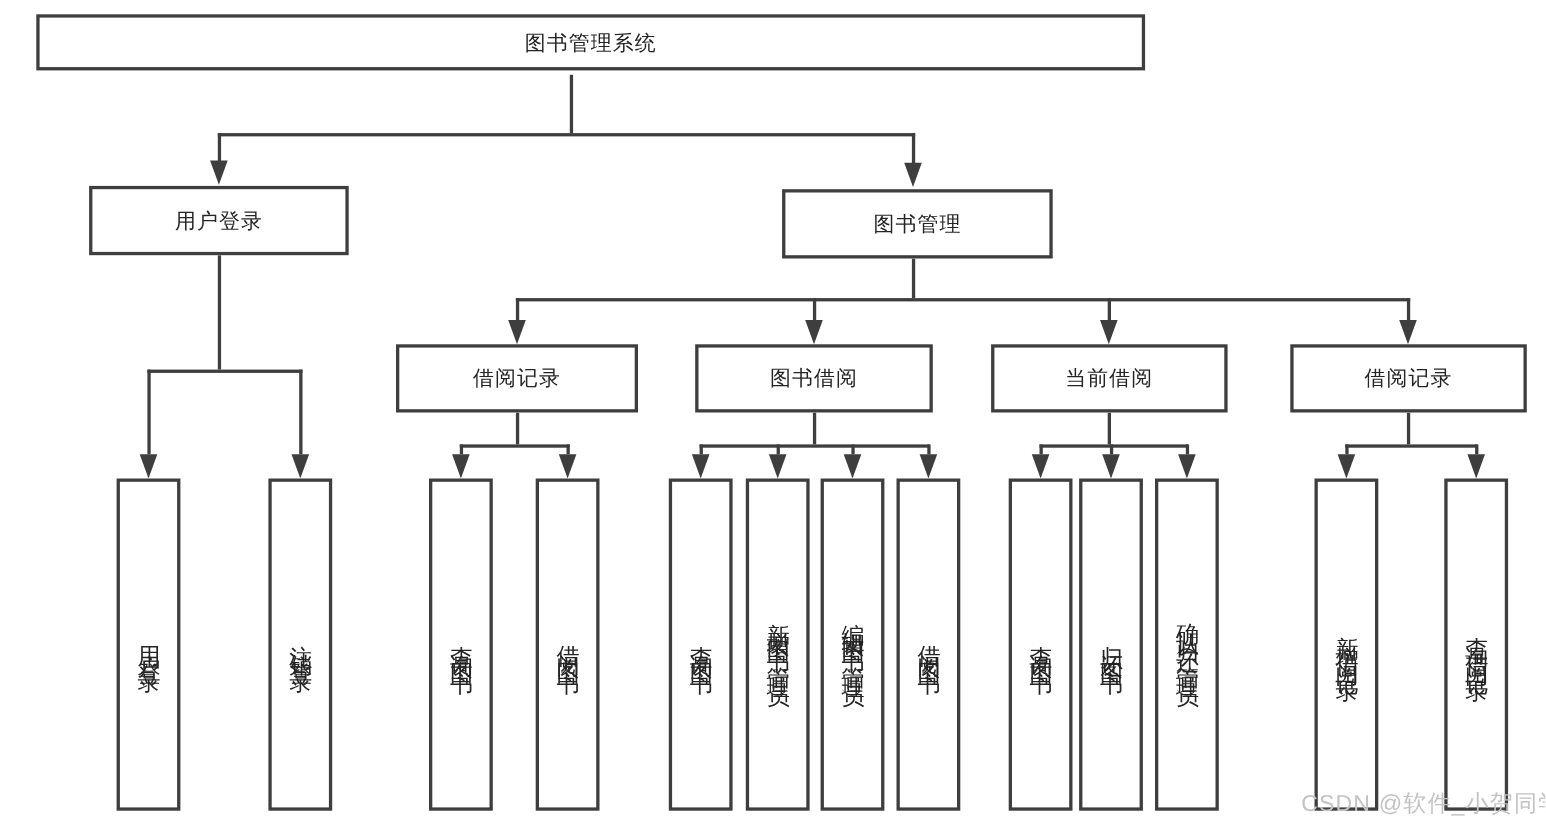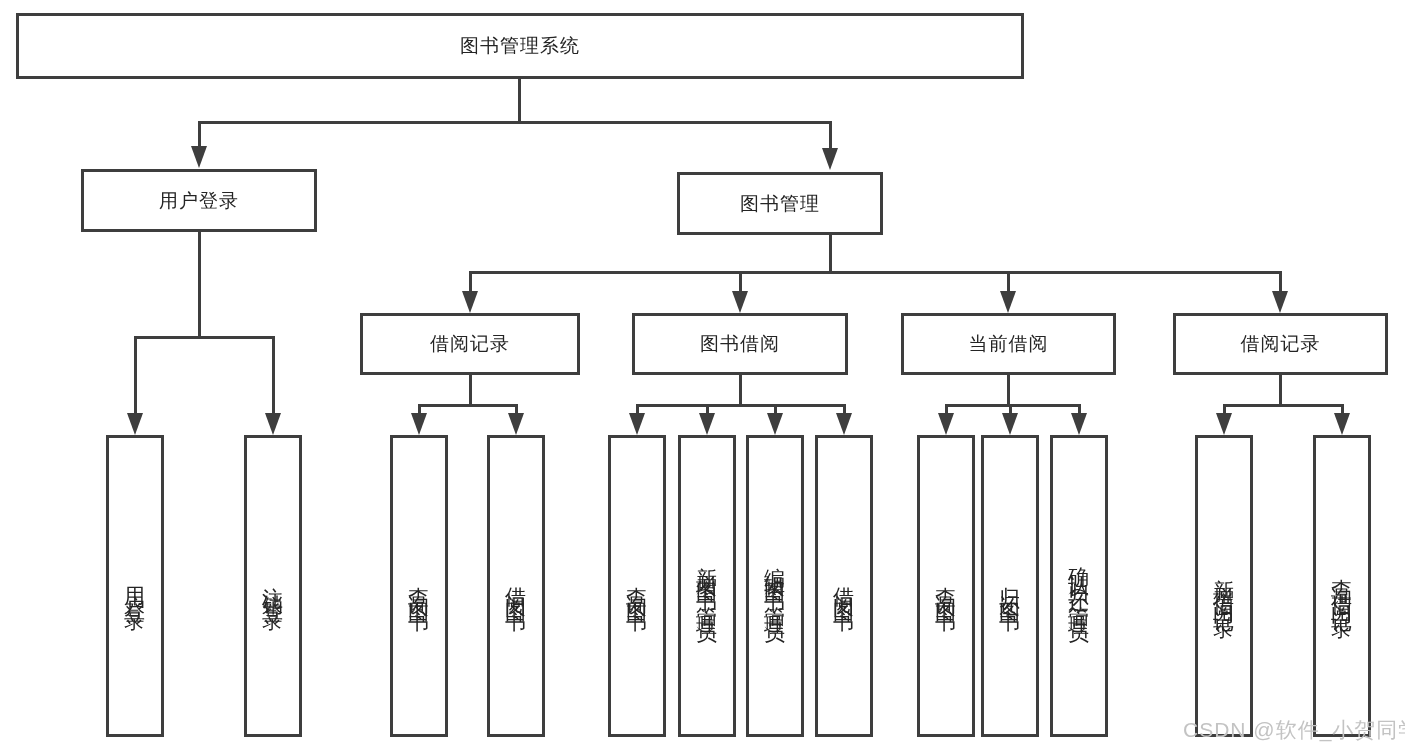--- a/index.html
+++ b/index.html
@@ -61,35 +61,35 @@
     letter-spacing:1px;
     white-space:nowrap;
     z-index:9;
   }
 </style>
 </head>
 <body>
 
 <div class="stage">
 
-  <div class="bx" style="left:16px;top:13px;width:1008px;height:66px">
+  <div class="bx" style="left:33px;top:13px;width:1008px;height:51px">
     <span class="lbl">图书管理系统</span>
   </div>
 
   <div class="vl" style="left:518px;top:68px;height:53px"></div>
   <div class="hl" style="left:198px;top:121px;width:634px"></div>
   <div class="vl" style="left:198px;top:121px;height:27px"></div>
   <div class="ar" style="left:191px;top:146px"></div>
   <div class="vl" style="left:829px;top:121px;height:29px"></div>
   <div class="ar" style="left:822px;top:148px"></div>
 
   <div class="bx" style="left:81px;top:169px;width:236px;height:63px">
     <span class="lbl">用户登录</span>
   </div>
-  <div class="bx" style="left:677px;top:172px;width:206px;height:63px">
+  <div class="bx" style="left:711px;top:172px;width:246px;height:63px">
     <span class="lbl">图书管理</span>
   </div>
 
   <div class="vl" style="left:198px;top:232px;height:104px"></div>
   <div class="hl" style="left:134px;top:336px;width:141px"></div>
   <div class="vl" style="left:134px;top:336px;height:77px"></div>
   <div class="ar" style="left:127px;top:413px"></div>
   <div class="vl" style="left:272px;top:336px;height:77px"></div>
   <div class="ar" style="left:265px;top:413px"></div>
 

